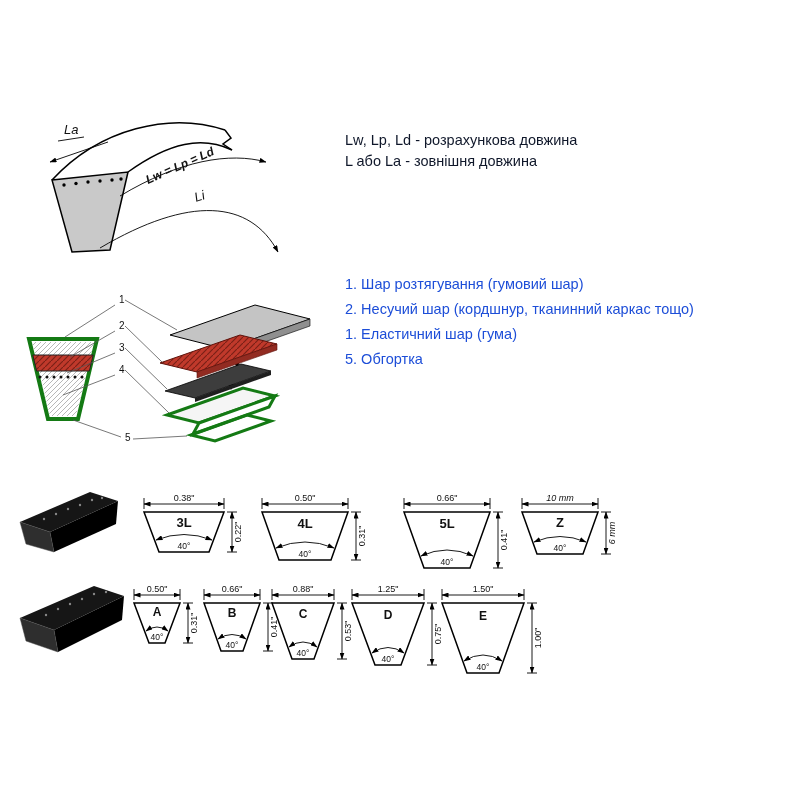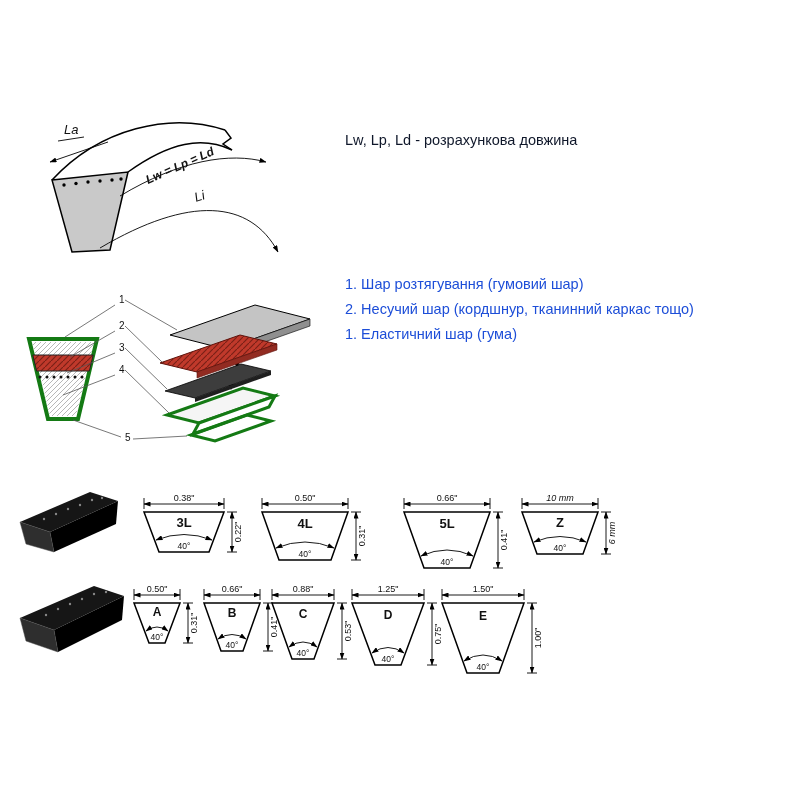--- a/index.html
+++ b/index.html
@@ -68,20 +68,21 @@
       </g>
       <g>
         <path class="dln" d="M80,148 C170,95 230,100 258,152" marker-end="url(#arw)"></path>
         <text x="176" y="102" font-size="13" font-style="italic" transform="rotate(-18 176 102)">Li</text>
       </g>
     </svg>
   </div>
 
   <div class="abs legend" style="left:345px; top:130px;">
     <div>Lw, Lp, Ld - розрахункова довжина</div>
+    <div>L або La - зовнішня довжина</div>
   </div>
 
   <div class="abs" style="left:15px; top:283px;">
     <svg width="310" height="172">
 
       <g>
         <polygon points="14,56 82,56 63,136 33,136" fill="#ffffff" stroke="#147a14" stroke-width="4"></polygon>
         <polygon points="17,59 79,59 61,133 35,133" fill="url(#hatch)"></polygon>
         <polygon points="17.8,72 78.2,72 74.4,88 21.6,88" fill="url(#redhatch)" stroke="#222" stroke-width="1"></polygon>
         <g>
@@ -127,20 +128,21 @@
         <polygon points="184,140 260,113 254,124 178,151" fill="#ffffff" stroke="#147a14" stroke-width="3"></polygon>
         <polygon points="176,152 232,132 256,138 200,158" fill="none" stroke="#147a14" stroke-width="3"></polygon>
       </g>
     </svg>
   </div>
 
   <div class="abs layerlist" style="left:345px; top:272px;">
     <div>1. Шар розтягування (гумовий шар)</div>
     <div>2. Несучий шар (кордшнур, тканинний каркас тощо)</div>
     <div>1. Еластичний шар (гума)</div>
+    <div>5. Обгортка</div>
   </div>
 
   <div class="abs" style="left:14px; top:486px;">
     <svg width="115" height="85">
       <g>
         <polygon points="6,36 76,6 104,15 36,46" fill="#161616"></polygon>
         <polygon points="36,46 104,15 102,38 40,66" fill="#000000"></polygon>
         <polygon points="6,36 36,46 40,66 12,58" fill="#2e2e2e" stroke="#4a4a4a" stroke-width="0.5"></polygon>
         <g fill="#888">
           <circle cx="30" cy="33" r="1.2"></circle>

